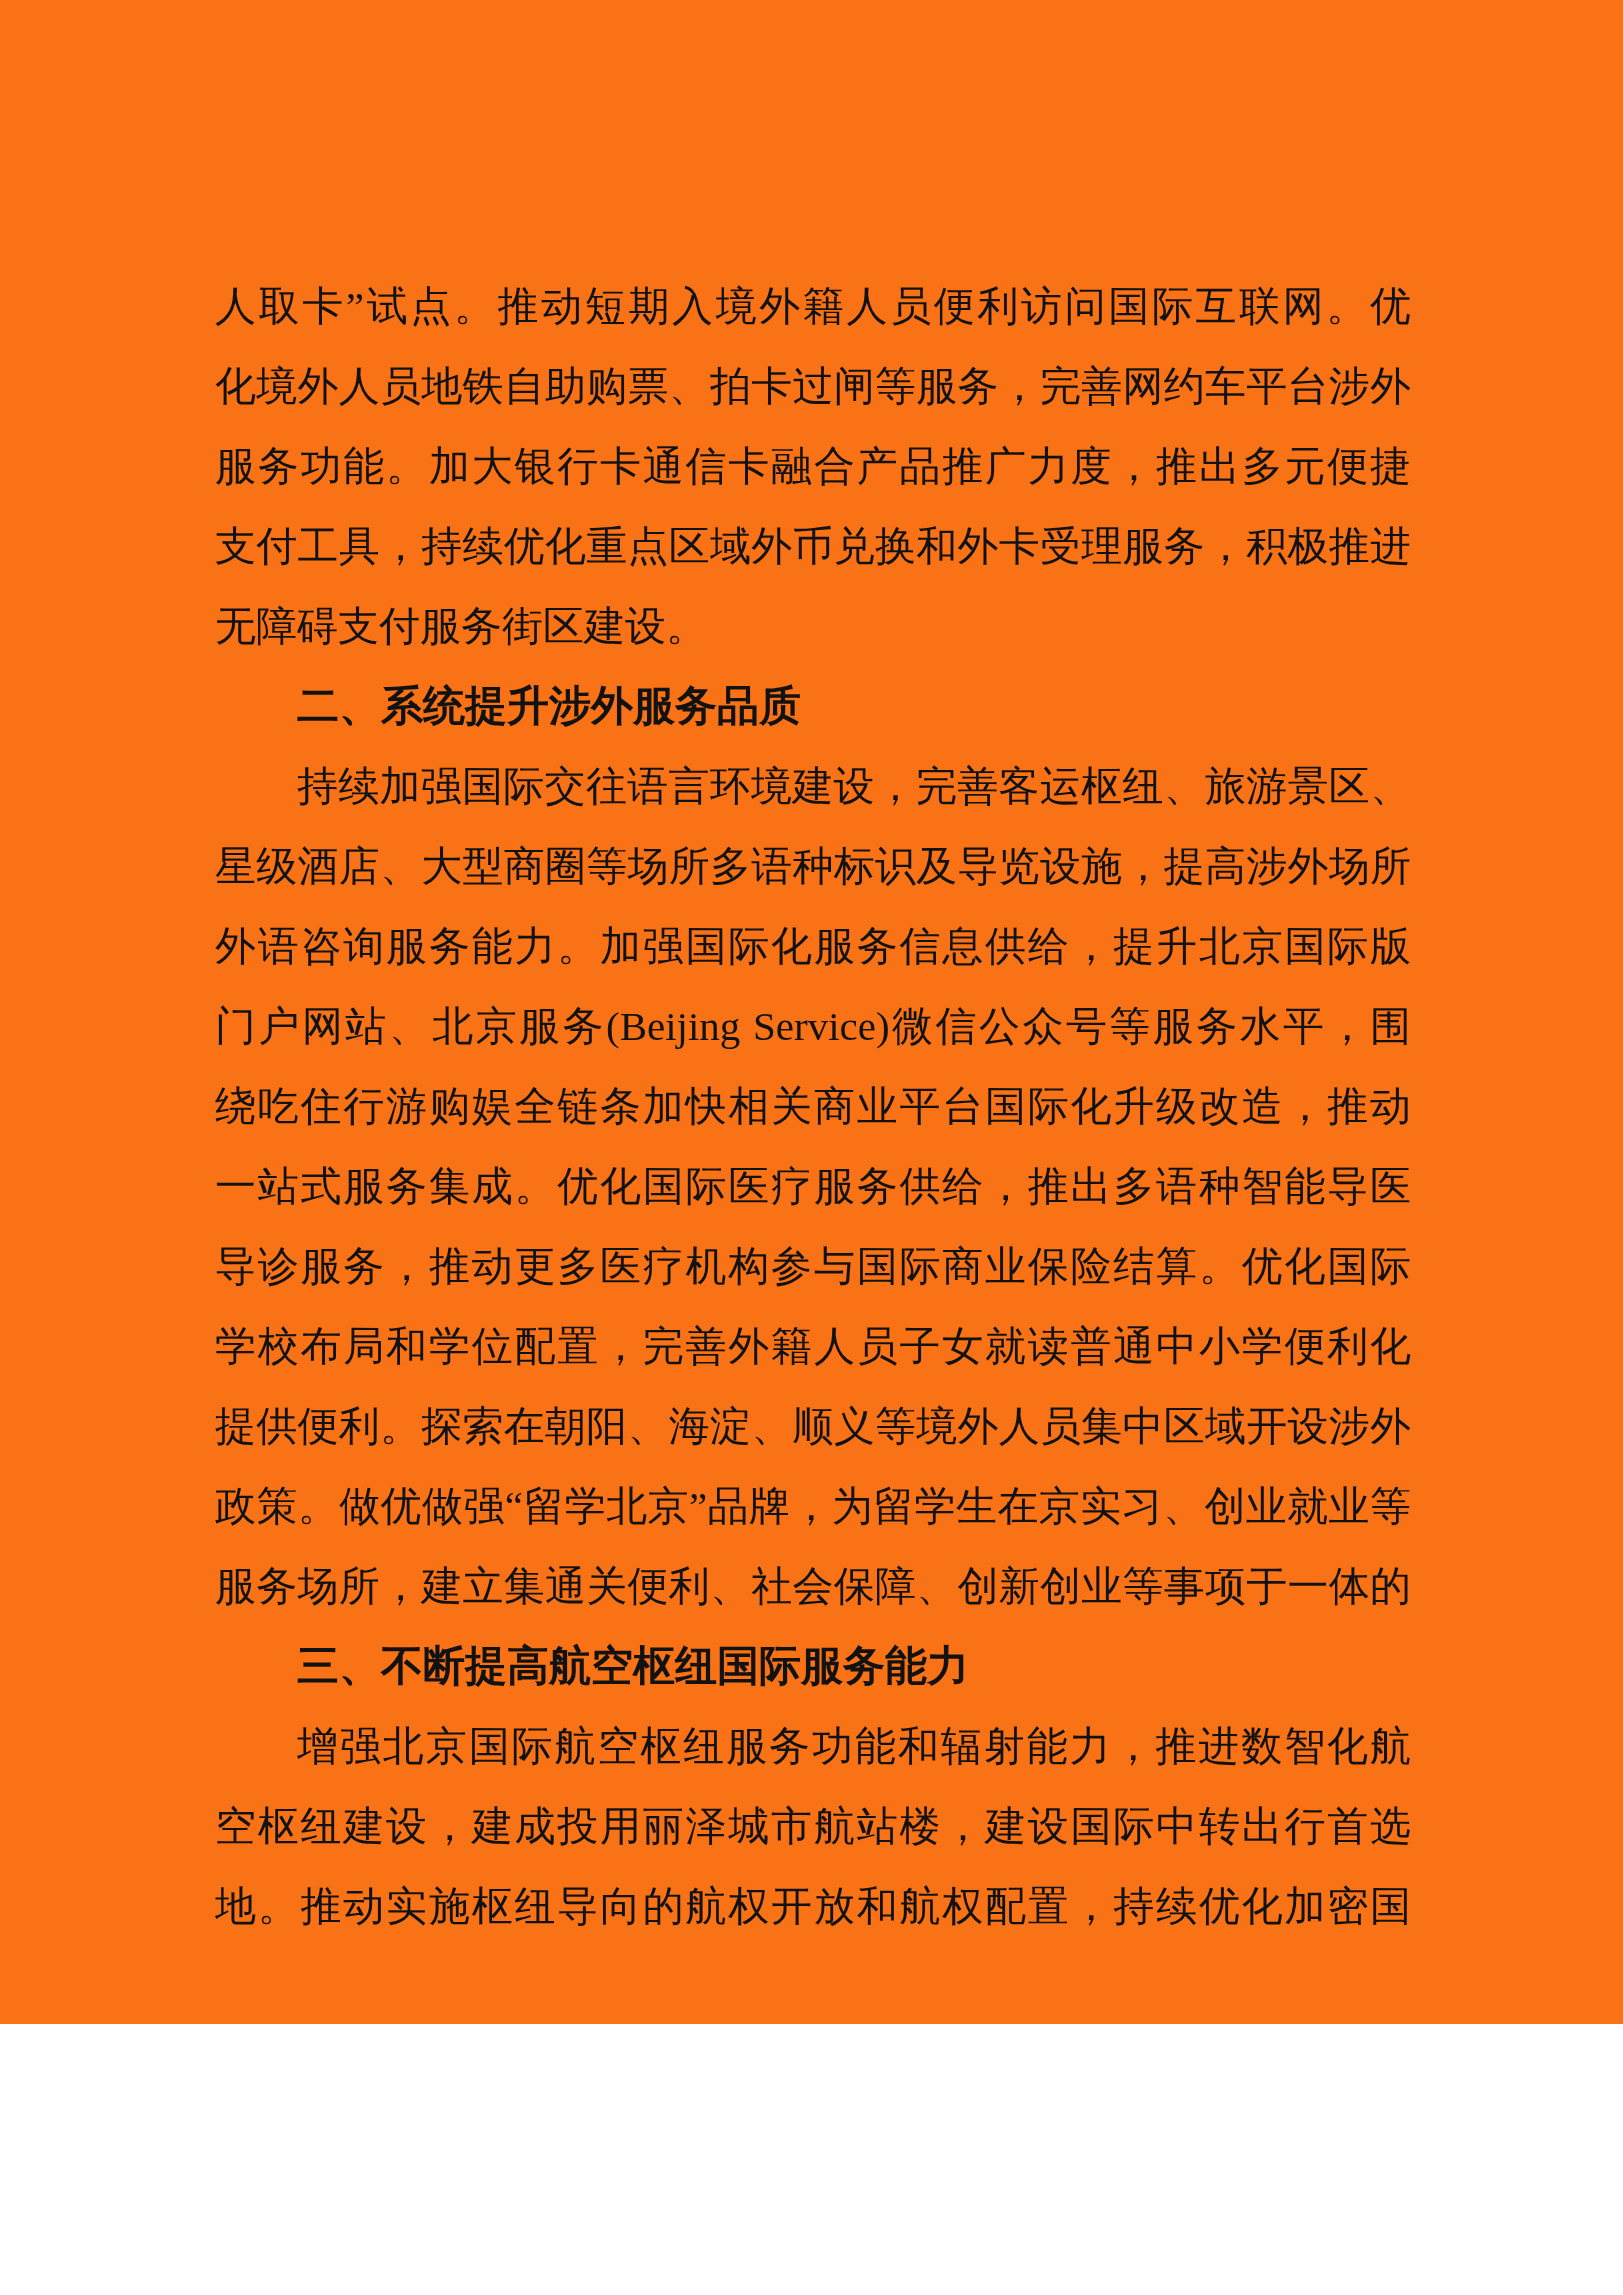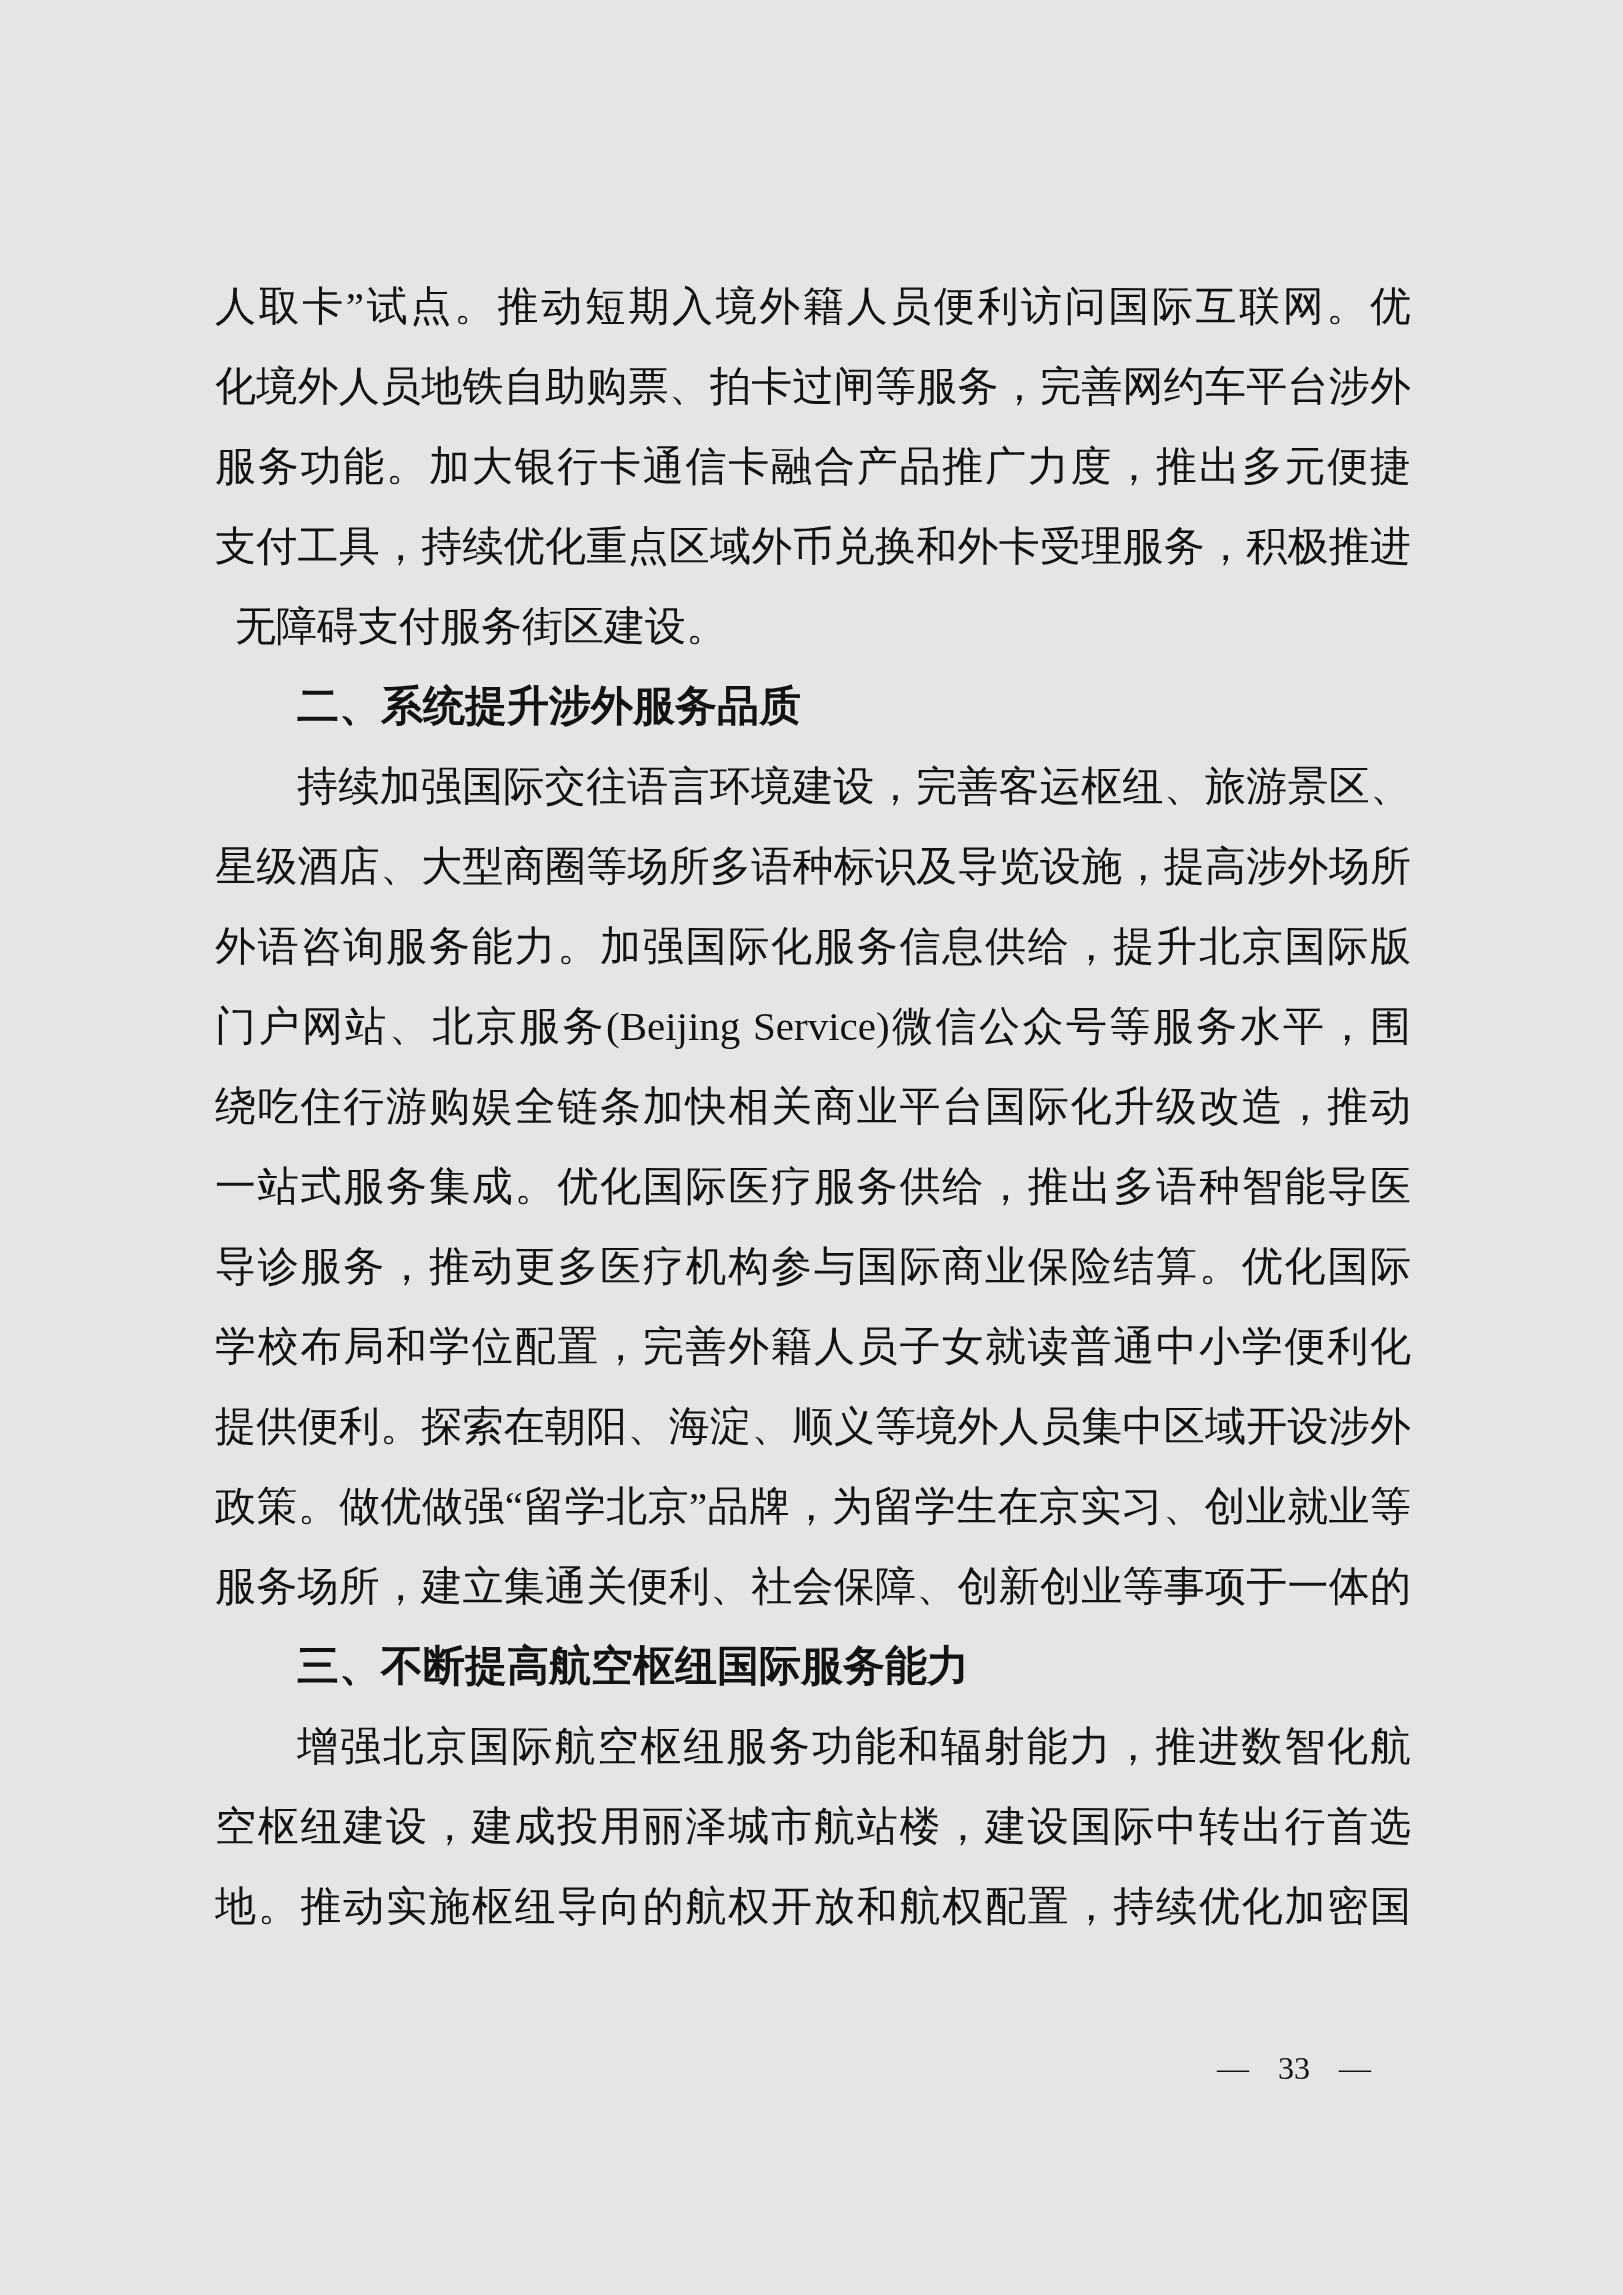--- a/index.html
+++ b/index.html
@@ -3,22 +3,22 @@
 <meta charset="utf-8">
 <style>
   html, body {
     margin: 0;
     padding: 0;
     background: #ffffff;
   }
   .page {
     position: relative;
     width: 1623px;
-    height: 2295px;
-    background: #e5e5e5;
+    height: 2024px;
+    background: #f97316;
     overflow: hidden;
   }
   .content {
     position: absolute;
     left: 215px;
     top: 266px;
     width: 1196px;
   }
   .line {
     height: 80px;
@@ -30,21 +30,20 @@
     text-align-last: justify;
     white-space: nowrap;
     letter-spacing: 0;
   }
   .line.indent {
     text-indent: 82px;
   }
   .line.short {
     text-align: left;
     text-align-last: left;
-    margin-left: 20px;
   }
   .line.heading {
     font-family: "Liberation Sans", "DejaVu Sans", sans-serif;
     font-weight: 700;
     font-size: 42px;
     text-align: center;
     text-align-last: left;
     text-indent: 82px;
   }
   .footer {

